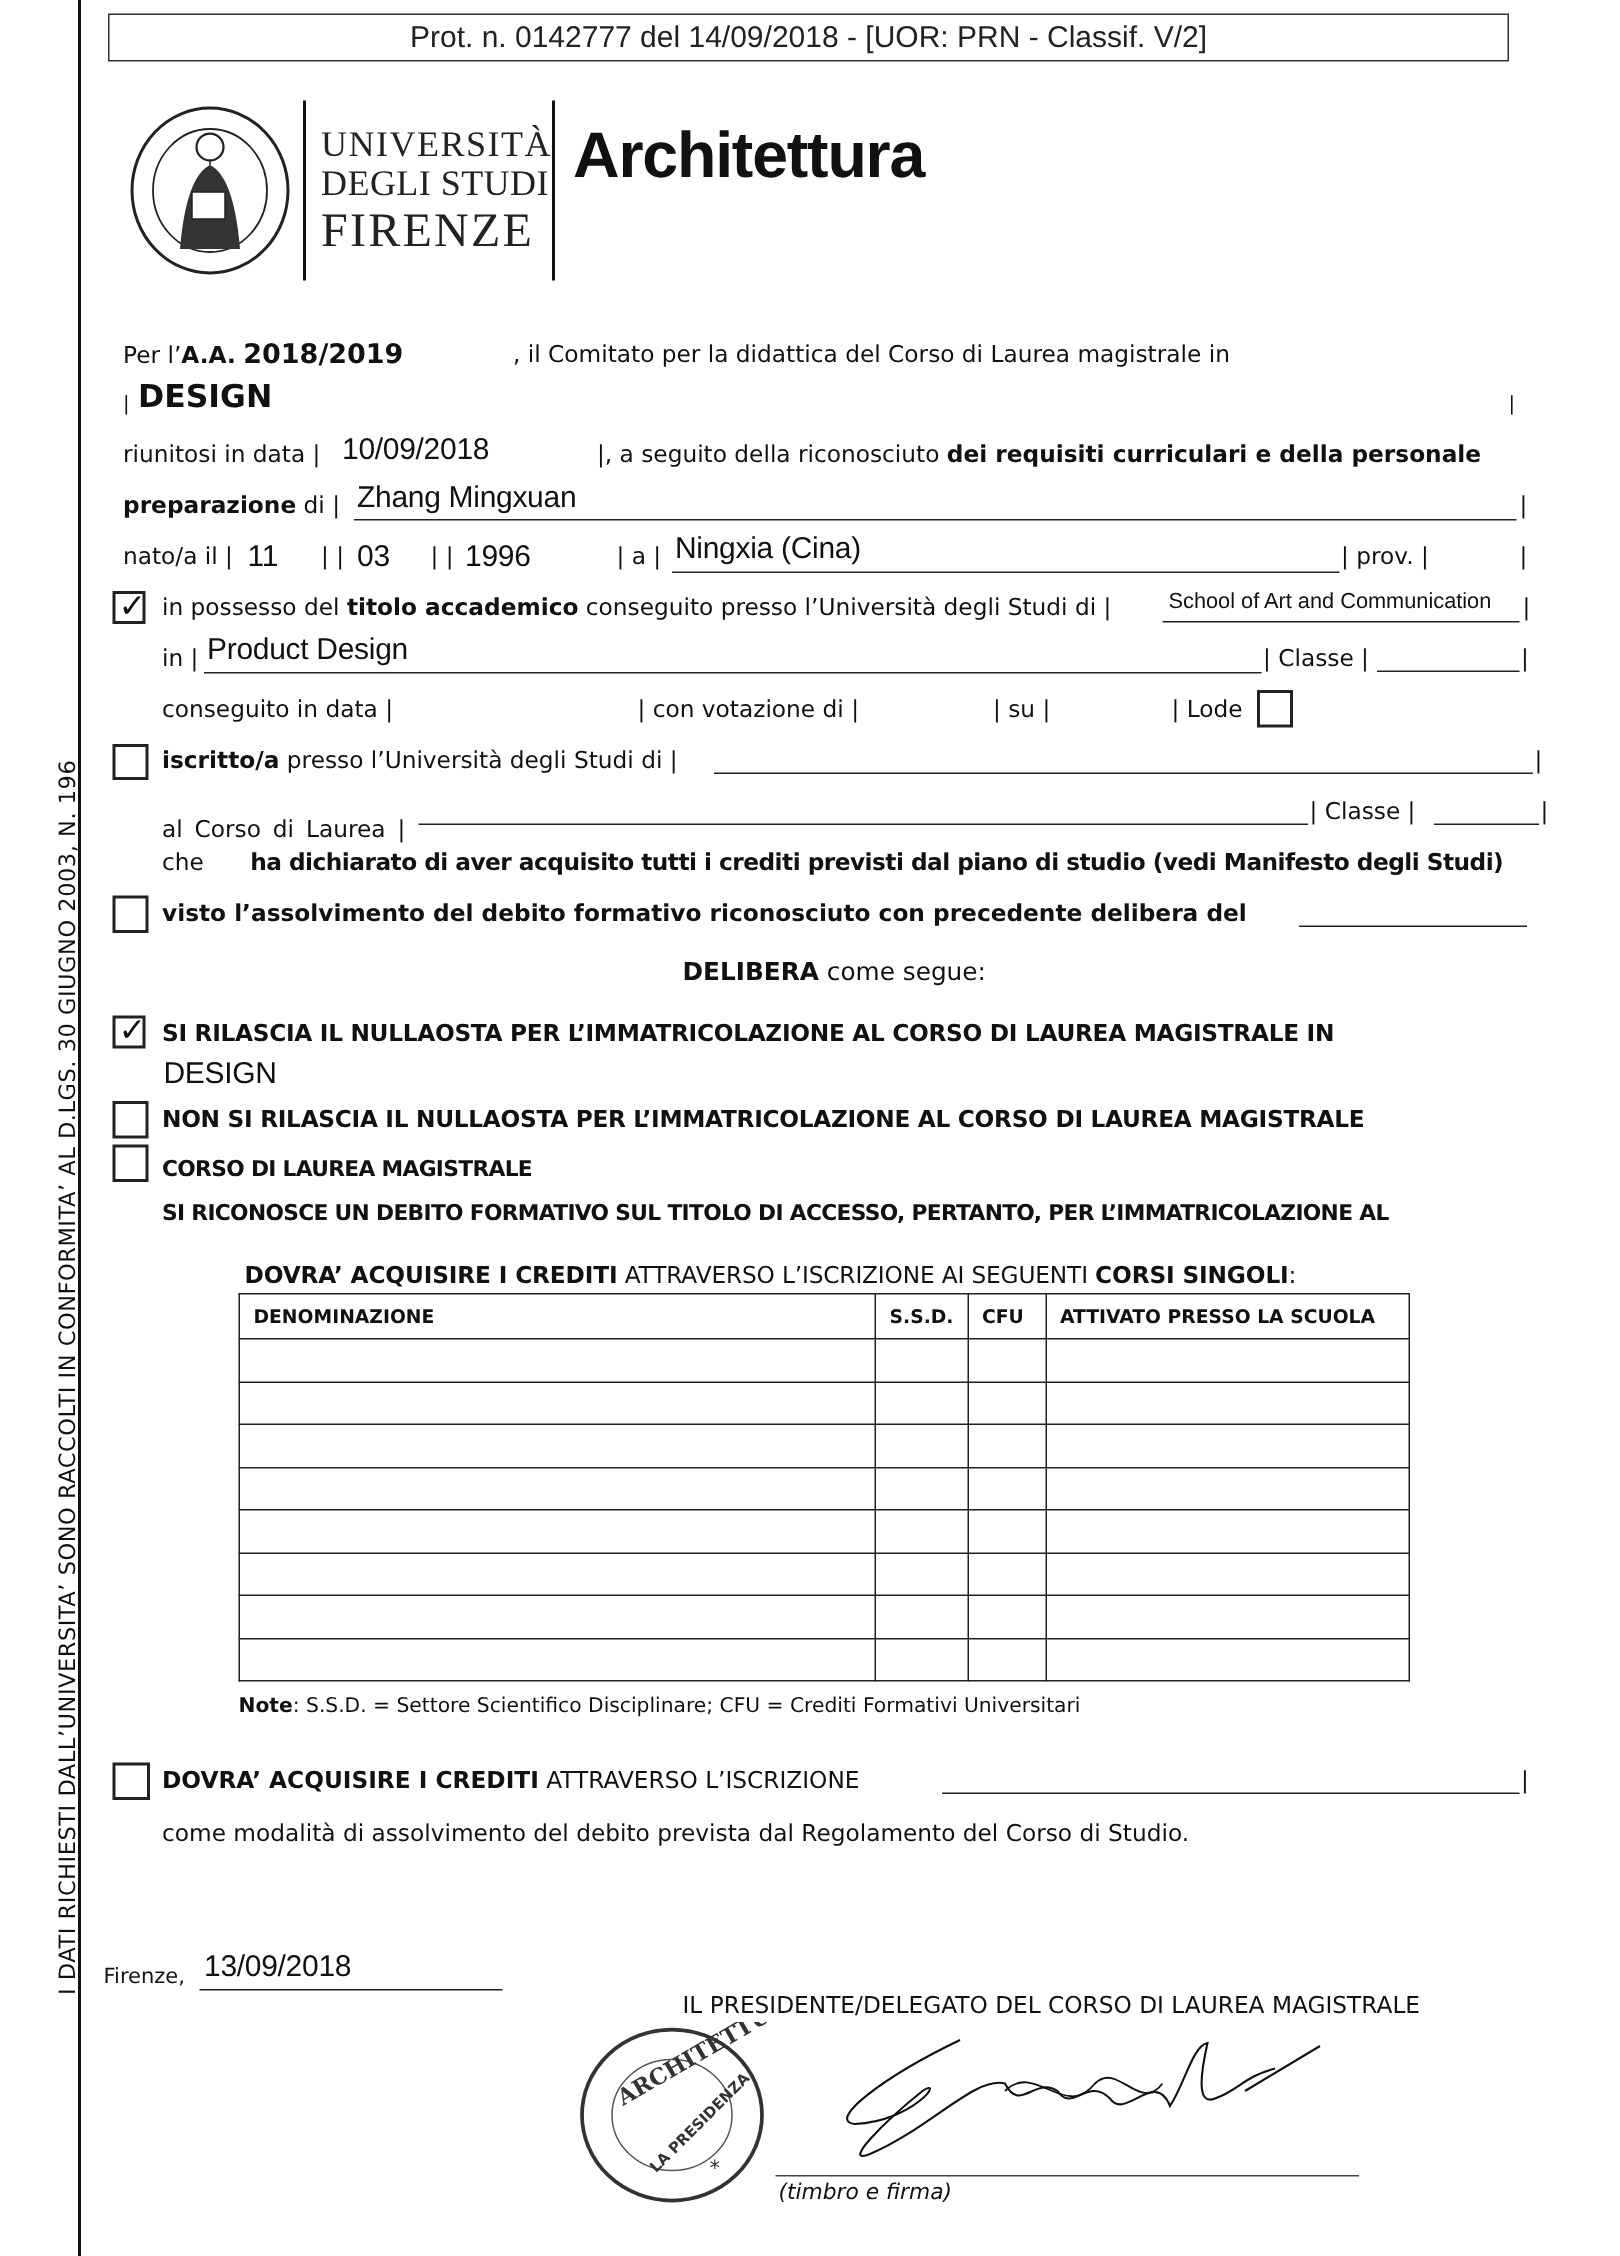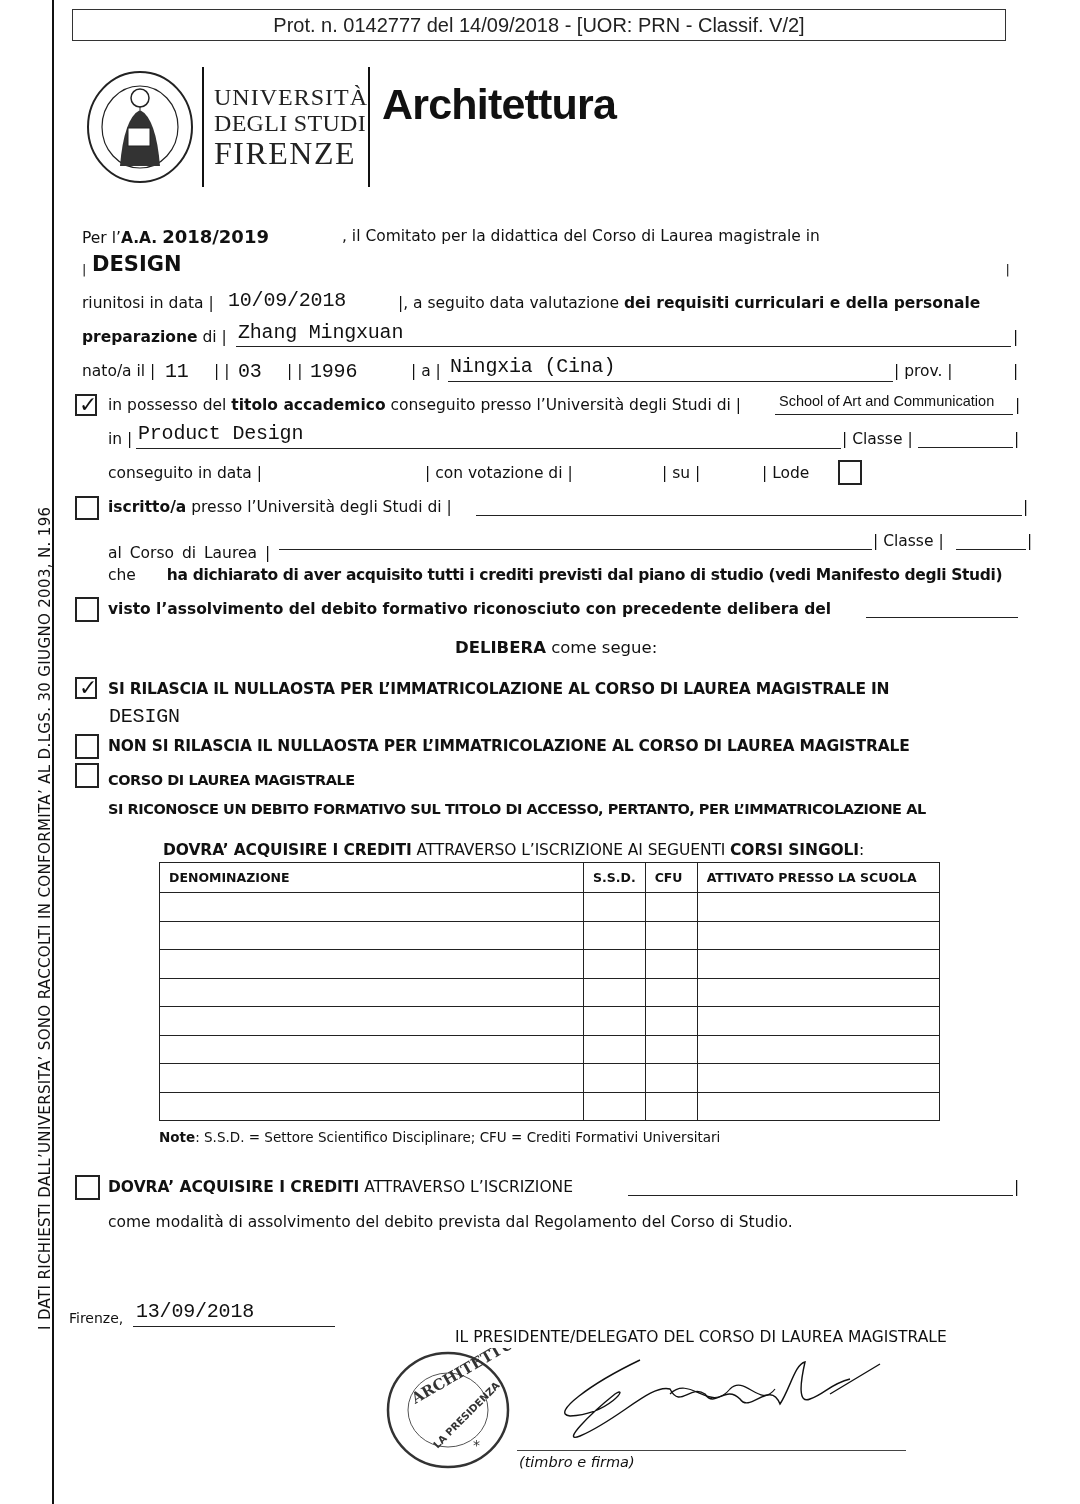--- a/index.html
+++ b/index.html
@@ -4,21 +4,21 @@
 <style>
   html, body { margin:0; padding:0; background:#fff; }
   body { width:1080px; height:1504px; position:relative; overflow:hidden; color:#111;
          font-family:"DejaVu Sans", sans-serif; }
   .abs { position:absolute; }
   .sans { font-family:"DejaVu Sans", sans-serif; }
   .lib { font-family:"Liberation Sans", sans-serif; }
   .serif { font-family:"Liberation Serif", serif; }
   .b { font-weight:bold; }
   .txt { font-size:15.5px; white-space:nowrap; }
-  .hand { font-family:Liberation Mono, monospace; font-size:20px; white-space:nowrap; letter-spacing:-0.2px; }
+  .hand { font-family:Liberation Sans, sans-serif; font-size:20px; white-space:nowrap; letter-spacing:-0.2px; }
   .uline { border-bottom:1px solid #222; }
   .cb { position:absolute; width:22px; height:22px; border:2px solid #222; box-sizing:border-box; background:#fff; }
   .cb .tick { position:absolute; left:2px; top:-4px; font-size:22px; line-height:26px; font-family:"DejaVu Sans", sans-serif; }
   .vrule { position:absolute; background:#111; }
   table.corsi { border-collapse:collapse; position:absolute; left:159px; top:862px; width:781px; }
   table.corsi th, table.corsi td { border:1.5px solid #222; font-size:12.5px; text-align:left; padding:0 9px; height:27.5px; }
   table.corsi th { font-weight:bold; height:29px; }
 </style>
 </head>
 <body>
@@ -58,21 +58,21 @@
 <div class="abs txt" style="left:342px; top:227px;">, il Comitato per la didattica del Corso di Laurea magistrale in</div>
 <div class="abs" style="left:82px; top:252px; width:928px; height:28px;">
   <span style="font-size:13px;position:absolute;left:0;top:10px;">|</span>
   <span class="b" style="position:absolute; left:10px; top:0; font-size:21px;">DESIGN</span>
   <span style="font-size:13px;position:absolute;right:0;top:10px;">|</span>
 </div>
 
 <div class="abs txt" style="left:82px; top:294px;">riunitosi in data |</div>
 <div class="abs hand" style="left:228px; top:289px;">10/09/2018</div>
 <div class="abs txt" style="left:398px; top:294px;">
-  <span>|, a seguito data valutazione</span>
+  <span>|, a seguito della riconosciuto</span>
   <span class="b">dei requisiti curriculari e della personale</span>
 </div>
 
 <div class="abs txt" style="left:82px; top:328px;">
   <span class="b">preparazione</span>
   <span>di |</span>
 </div>
 <div class="abs hand uline" style="left:236px; top:322px; width:775px; height:24px;">
   <span style="position:relative; left:2px; top:-1px;">Zhang Mingxuan</span>
 </div>
@@ -108,21 +108,21 @@
 <div class="abs hand uline" style="left:136px; top:424px; width:705px; height:24px;">
   <span style="position:relative; left:2px; top:-2px;">Product Design</span>
 </div>
 <div class="abs txt" style="left:842px; top:430px;">| Classe |</div>
 <div class="abs uline" style="left:918px; top:430px; width:95px; height:17px;"></div>
 <div class="abs txt" style="left:1014px; top:430px;">|</div>
 
 <div class="abs txt" style="left:108px; top:464px;">conseguito in data |</div>
 <div class="abs txt" style="left:425px; top:464px;">| con votazione di |</div>
 <div class="abs txt" style="left:662px; top:464px;">| su |</div>
-<div class="abs txt" style="left:762px; top:464px;">| Lode</div>
+<div class="abs txt" style="left:781px; top:464px;">| Lode</div>
 <div class="cb" style="left:838px; top:460px; width:24px; height:25px;"></div>
 
 <div class="cb" style="left:75px; top:496px; width:24px; height:24px;"></div>
 <div class="abs txt" style="left:108px; top:498px;">
   <span class="b">iscritto/a</span>
   <span>presso l’Università degli Studi di |</span>
 </div>
 <div class="abs uline" style="left:476px; top:498px; width:546px; height:17px;"></div>
 <div class="abs txt" style="left:1023px; top:498px;">|</div>
 

